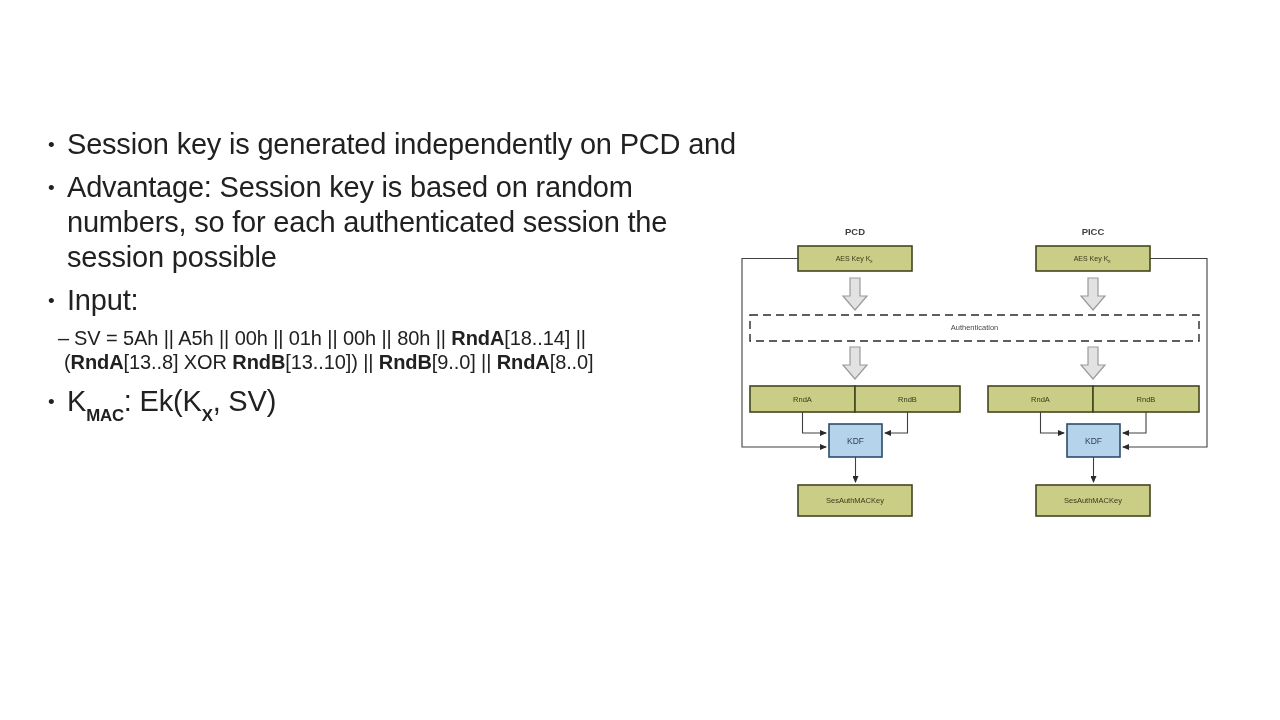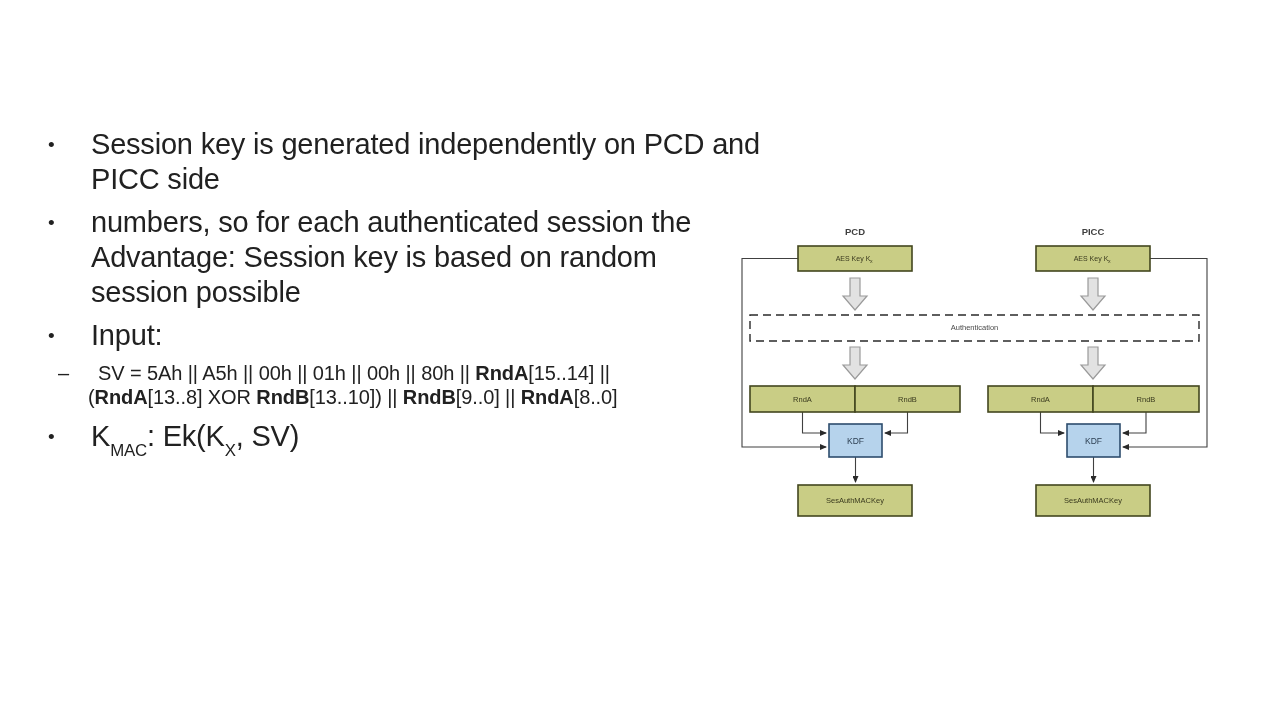--- a/index.html
+++ b/index.html
@@ -4,29 +4,29 @@
 <style>
   html,body{margin:0;padding:0;}
   body{
     width:1280px;height:720px;background:#ffffff;overflow:hidden;
     font-family:"Liberation Sans",sans-serif;color:#212121;position:relative;
   }
   
   .content{position:absolute;left:48px;top:127px;width:730px;}
   .bullet{display:flex;margin-bottom:8px;}
   .bullet .marker{width:19px;flex:0 0 19px;font-size:19px;line-height:35px;color:#212121;}
-  .bullet .lines{flex:1;margin-left:24px;}
+  .bullet .lines{flex:1;}
   .ln{font-size:29px;line-height:35px;white-space:nowrap;letter-spacing:-0.2px;}
   .bullet.sub{padding-left:10px;margin-top:8px;margin-bottom:4px;}
   .bullet.sub .marker{width:16px;flex:0 0 16px;font-size:20px;line-height:24px;}
   .bullet.sub .ln{font-size:20px;line-height:24px;letter-spacing:-0.1px;}
   .bullet.sub .ln.l2{margin-left:-10px;}
   .bullet.kmac{margin-top:10px;}
   .bb{font-weight:bold;}
-  sub.smallsub{font-size:0.58em;line-height:0;position:relative;bottom:-0.18em;}
+  sub.smallsub{font-size:0.58em;line-height:0;position:relative;bottom:-0.18em;font-weight:bold;}
   
   .diagram{position:absolute;left:732px;top:220px;width:490px;height:310px;}
   .dg-text{font-family:"Liberation Sans",sans-serif;}
   .olive{fill:#c9cd85;stroke:#43461f;stroke-width:1.6;}
   .kdfbox{fill:#b6d3ec;stroke:#2d4d6d;stroke-width:1.6;}
   .authbox{fill:none;stroke:#2a2a2a;stroke-width:1.4;stroke-dasharray:8 5;}
   .bigarrow{fill:#e2e2e2;stroke:#9a9a9a;stroke-width:1.2;}
   .conn{fill:none;stroke:#404040;stroke-width:1.1;}
   .coltitle{font-size:9.5px;font-weight:bold;fill:#3f3f3f;}
   .boxlabel{font-size:7px;fill:#3a3a1e;}
@@ -38,44 +38,43 @@
 </style>
 </head>
 <body>
 
 <div class="content">
 
   <div class="bullet">
     <span class="marker">•</span>
     <div class="lines">
       <div class="ln">Session key is generated independently on PCD and</div>
-      <div class="ln">PICC side</div>
     </div>
   </div>
 
   <div class="bullet">
     <span class="marker">•</span>
     <div class="lines">
+      <div class="ln">Advantage: Session key is based on random</div>
       <div class="ln">numbers, so for each authenticated session the</div>
-      <div class="ln">Advantage: Session key is based on random</div>
       <div class="ln">session possible</div>
     </div>
   </div>
 
   <div class="bullet">
     <span class="marker">•</span>
     <div class="lines">
       <div class="ln">Input:</div>
     </div>
   </div>
 
   <div class="bullet sub">
     <span class="marker">–</span>
     <div class="lines">
-      <div class="ln"><span>SV = 5Ah || A5h || 00h || 01h || 00h || 80h || </span><span class="bb">RndA</span><span>[15..14] ||</span></div>
+      <div class="ln"><span>SV = 5Ah || A5h || 00h || 01h || 00h || 80h || </span><span class="bb">RndA</span><span>[18..14] ||</span></div>
       <div class="ln l2"><span>(</span><span class="bb">RndA</span><span>[13..8] XOR </span><span class="bb">RndB</span><span>[13..10]) || </span><span class="bb">RndB</span><span>[9..0] || </span><span class="bb">RndA</span><span>[8..0]</span></div>
     </div>
   </div>
 
   <div class="bullet kmac">
     <span class="marker">•</span>
     <div class="lines">
       <div class="ln"><span>K</span><sub class="smallsub">MAC</sub><span>: Ek(K</span><sub class="smallsub">X</sub><span>, SV)</span></div>
     </div>
   </div>

